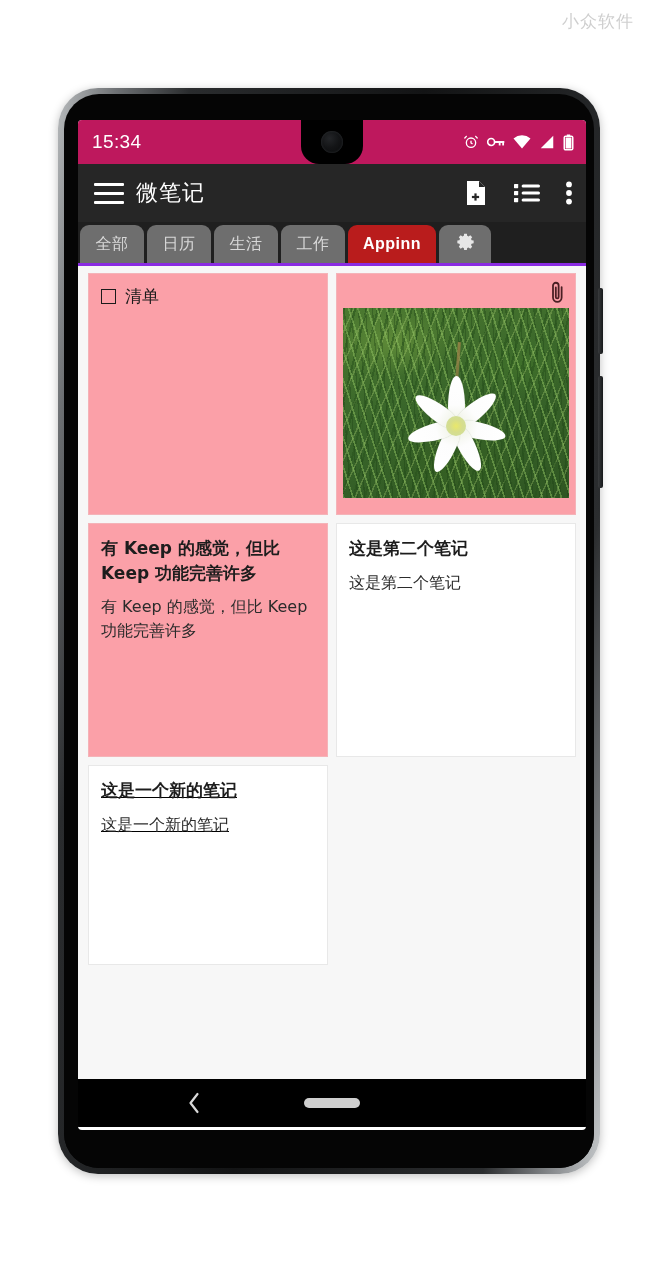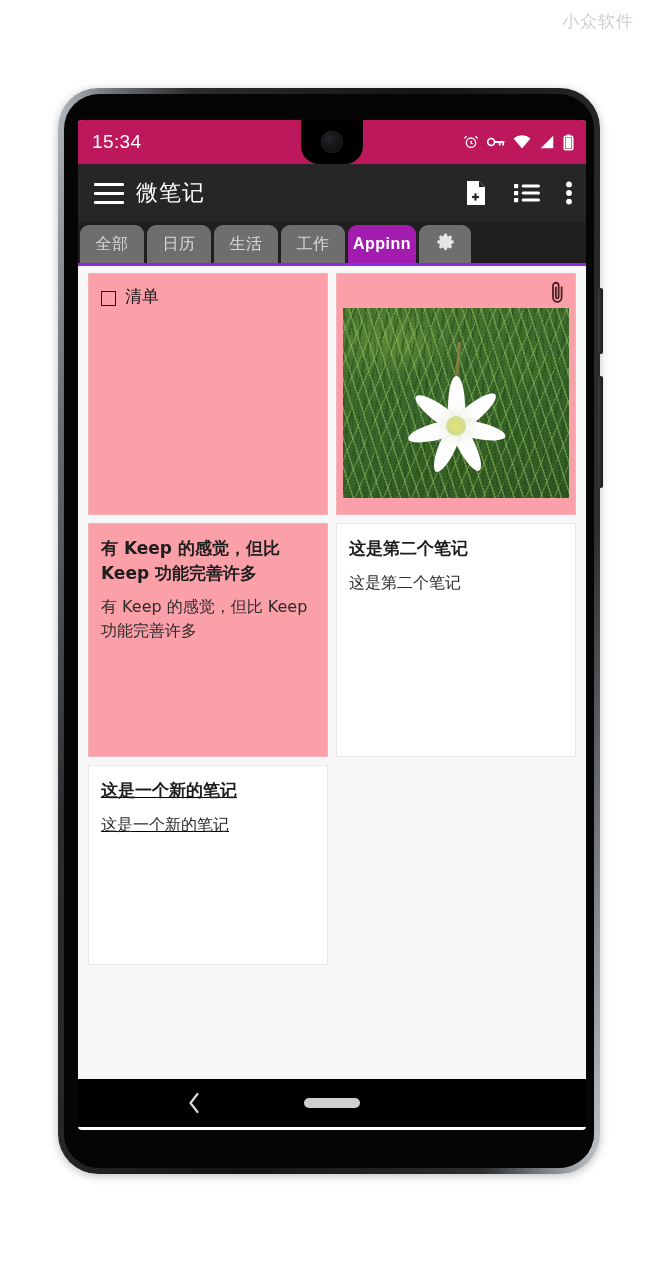--- a/index.html
+++ b/index.html
@@ -179,28 +179,28 @@
     min-width: 64px;
     margin-right: 3px;
     background: #6e6e6e;
     color: #d8d8d8;
     border-top-left-radius: 9px;
     border-top-right-radius: 9px;
     display: flex;
     align-items: center;
     justify-content: center;
     font-size: 16px;
-    padding: 0 5px;
+    padding: 0 15px;
     box-sizing: border-box;
     cursor: pointer;
     font-family: "DejaVu Sans", sans-serif;
     letter-spacing: 0.5px;
   }
   .tab.active {
-    background: #a21caf;
+    background: #b91c1c;
     color: #ffffff;
     font-weight: bold;
     font-family: "Liberation Sans", sans-serif;
     text-align: right;
   }
   .tab.gear { min-width: 52px; padding: 0 12px; }
 
   
   #notes-area {
     position: relative;
@@ -244,21 +244,21 @@
   .note-body {
     font-size: 16px;
     color: #2b2b2b;
     line-height: 1.5;
     font-family: "DejaVu Sans", sans-serif;
   }
 
   
   .check-row {
     display: flex;
-    align-items: flex-end;
+    align-items: center;
     gap: 9px;
     margin-bottom: 6px;
     font-size: 17px;
     color: #1b1b1b;
     font-family: "DejaVu Sans", sans-serif;
   }
   .checkbox {
     width: 13px;
     height: 13px;
     border: 1.6px solid #1b1b1b;

